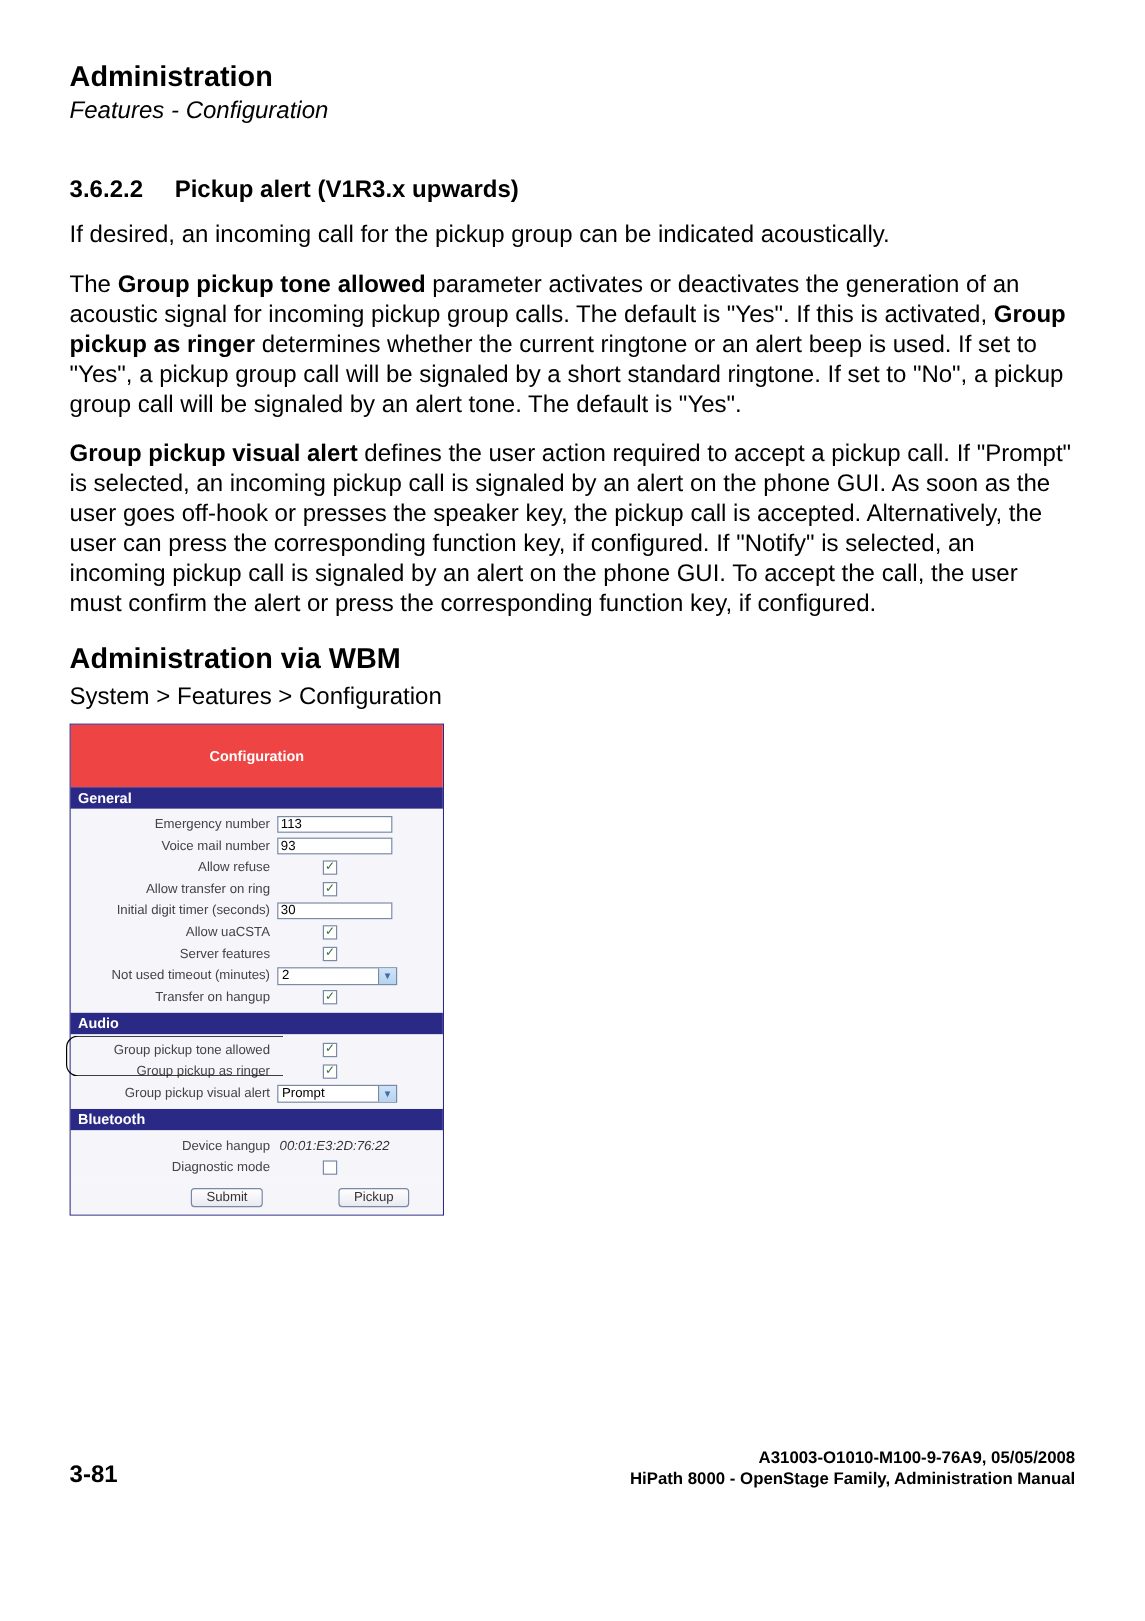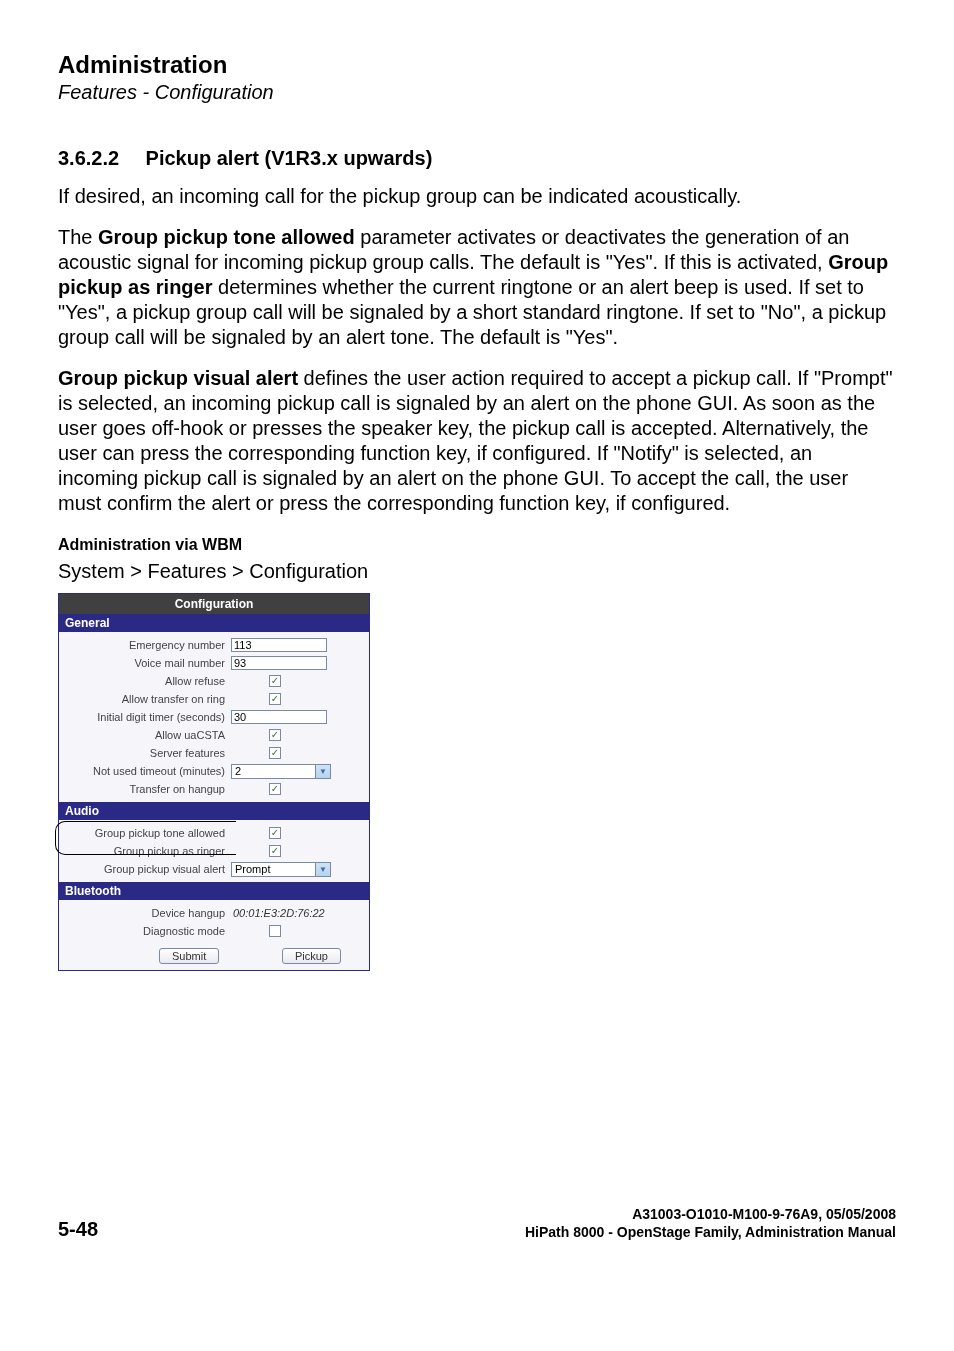--- a/index.html
+++ b/index.html
@@ -32,38 +32,38 @@
     font-size: 20px;
     margin-bottom: 14px;
   }
   .sec-head .num { display: inline-block; width: 82px; }
   p.body {
     font-size: 20px;
     line-height: 1.25;
     margin: 0 0 16px 0;
   }
   .bold { font-weight: bold; }
-  .subhead { font-weight: bold; font-size: 16px; margin: 20px 0 6px 0; }
+  .subhead { font-weight: bold; font-size: 24px; margin: 20px 0 6px 0; }
   .breadcrumb { font-size: 20px; margin: 0 0 10px 0; }
 
   
   .cfg-shot {
     width: 310px;
     font-family: Arial, Helvetica, sans-serif;
     font-size: 11px;
     border: 1px solid #2a2a86;
     position: relative;
   }
   .cfg-title {
-    background: #404040;
+    background: #ef4444;
     color: #fff;
     text-align: center;
     font-weight: bold;
     font-size: 12px;
-    padding: 3px 0;
+    padding: 19px 0;
   }
   .cfg-sec {
     background: #2a2a86;
     color: #fff;
     font-weight: bold;
     font-size: 12px;
     padding: 2px 6px;
   }
   .cfg-body {
     background: #f5f5fa;
@@ -297,20 +297,20 @@
           </div>
       </div>
     </div>
     <div class="cfg-btnrow">
       <span class="cfg-btn">Submit</span>
       <span class="cfg-btn">Pickup</span>
     </div>
   </div>
 
   <div class="footer">
-    <div class="pg">5-48</div>
+    <div class="pg">3-81</div>
     <div class="right">
       <div>A31003-O1010-M100-9-76A9, 05/05/2008</div>
       <div>HiPath 8000 - OpenStage Family, Administration Manual</div>
     </div>
   </div>
 
 </div>
 
 </body></html>

